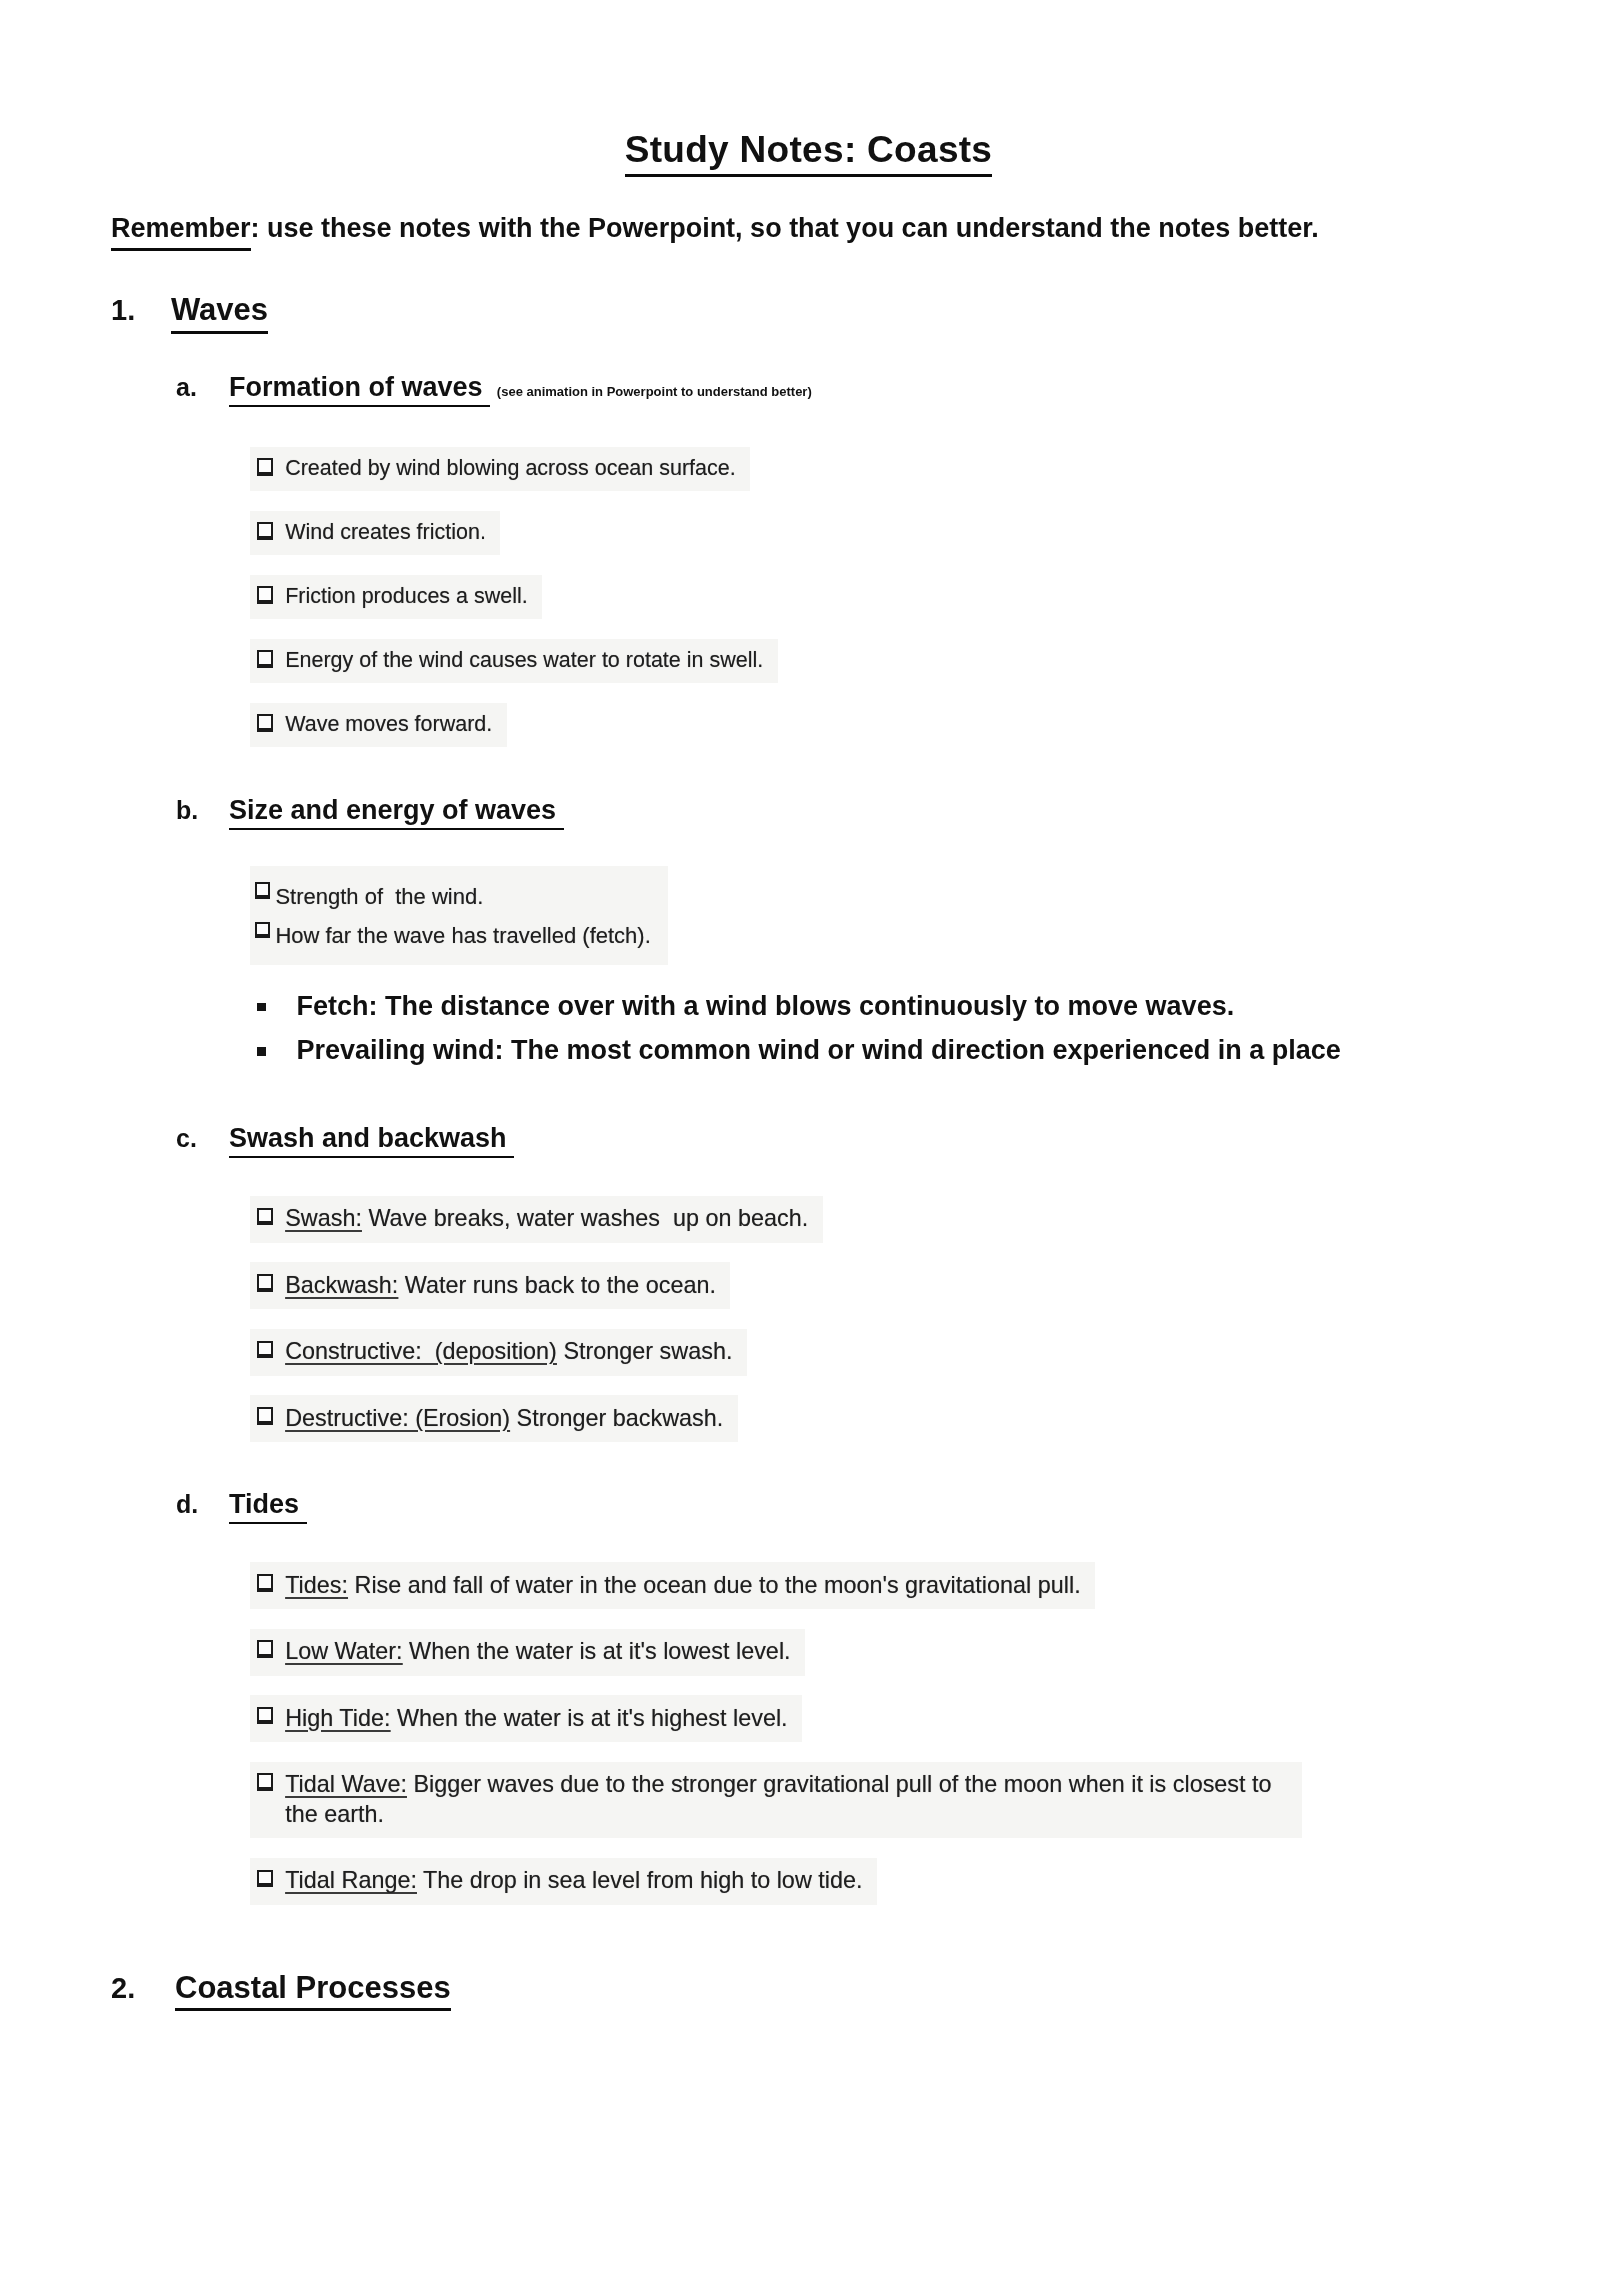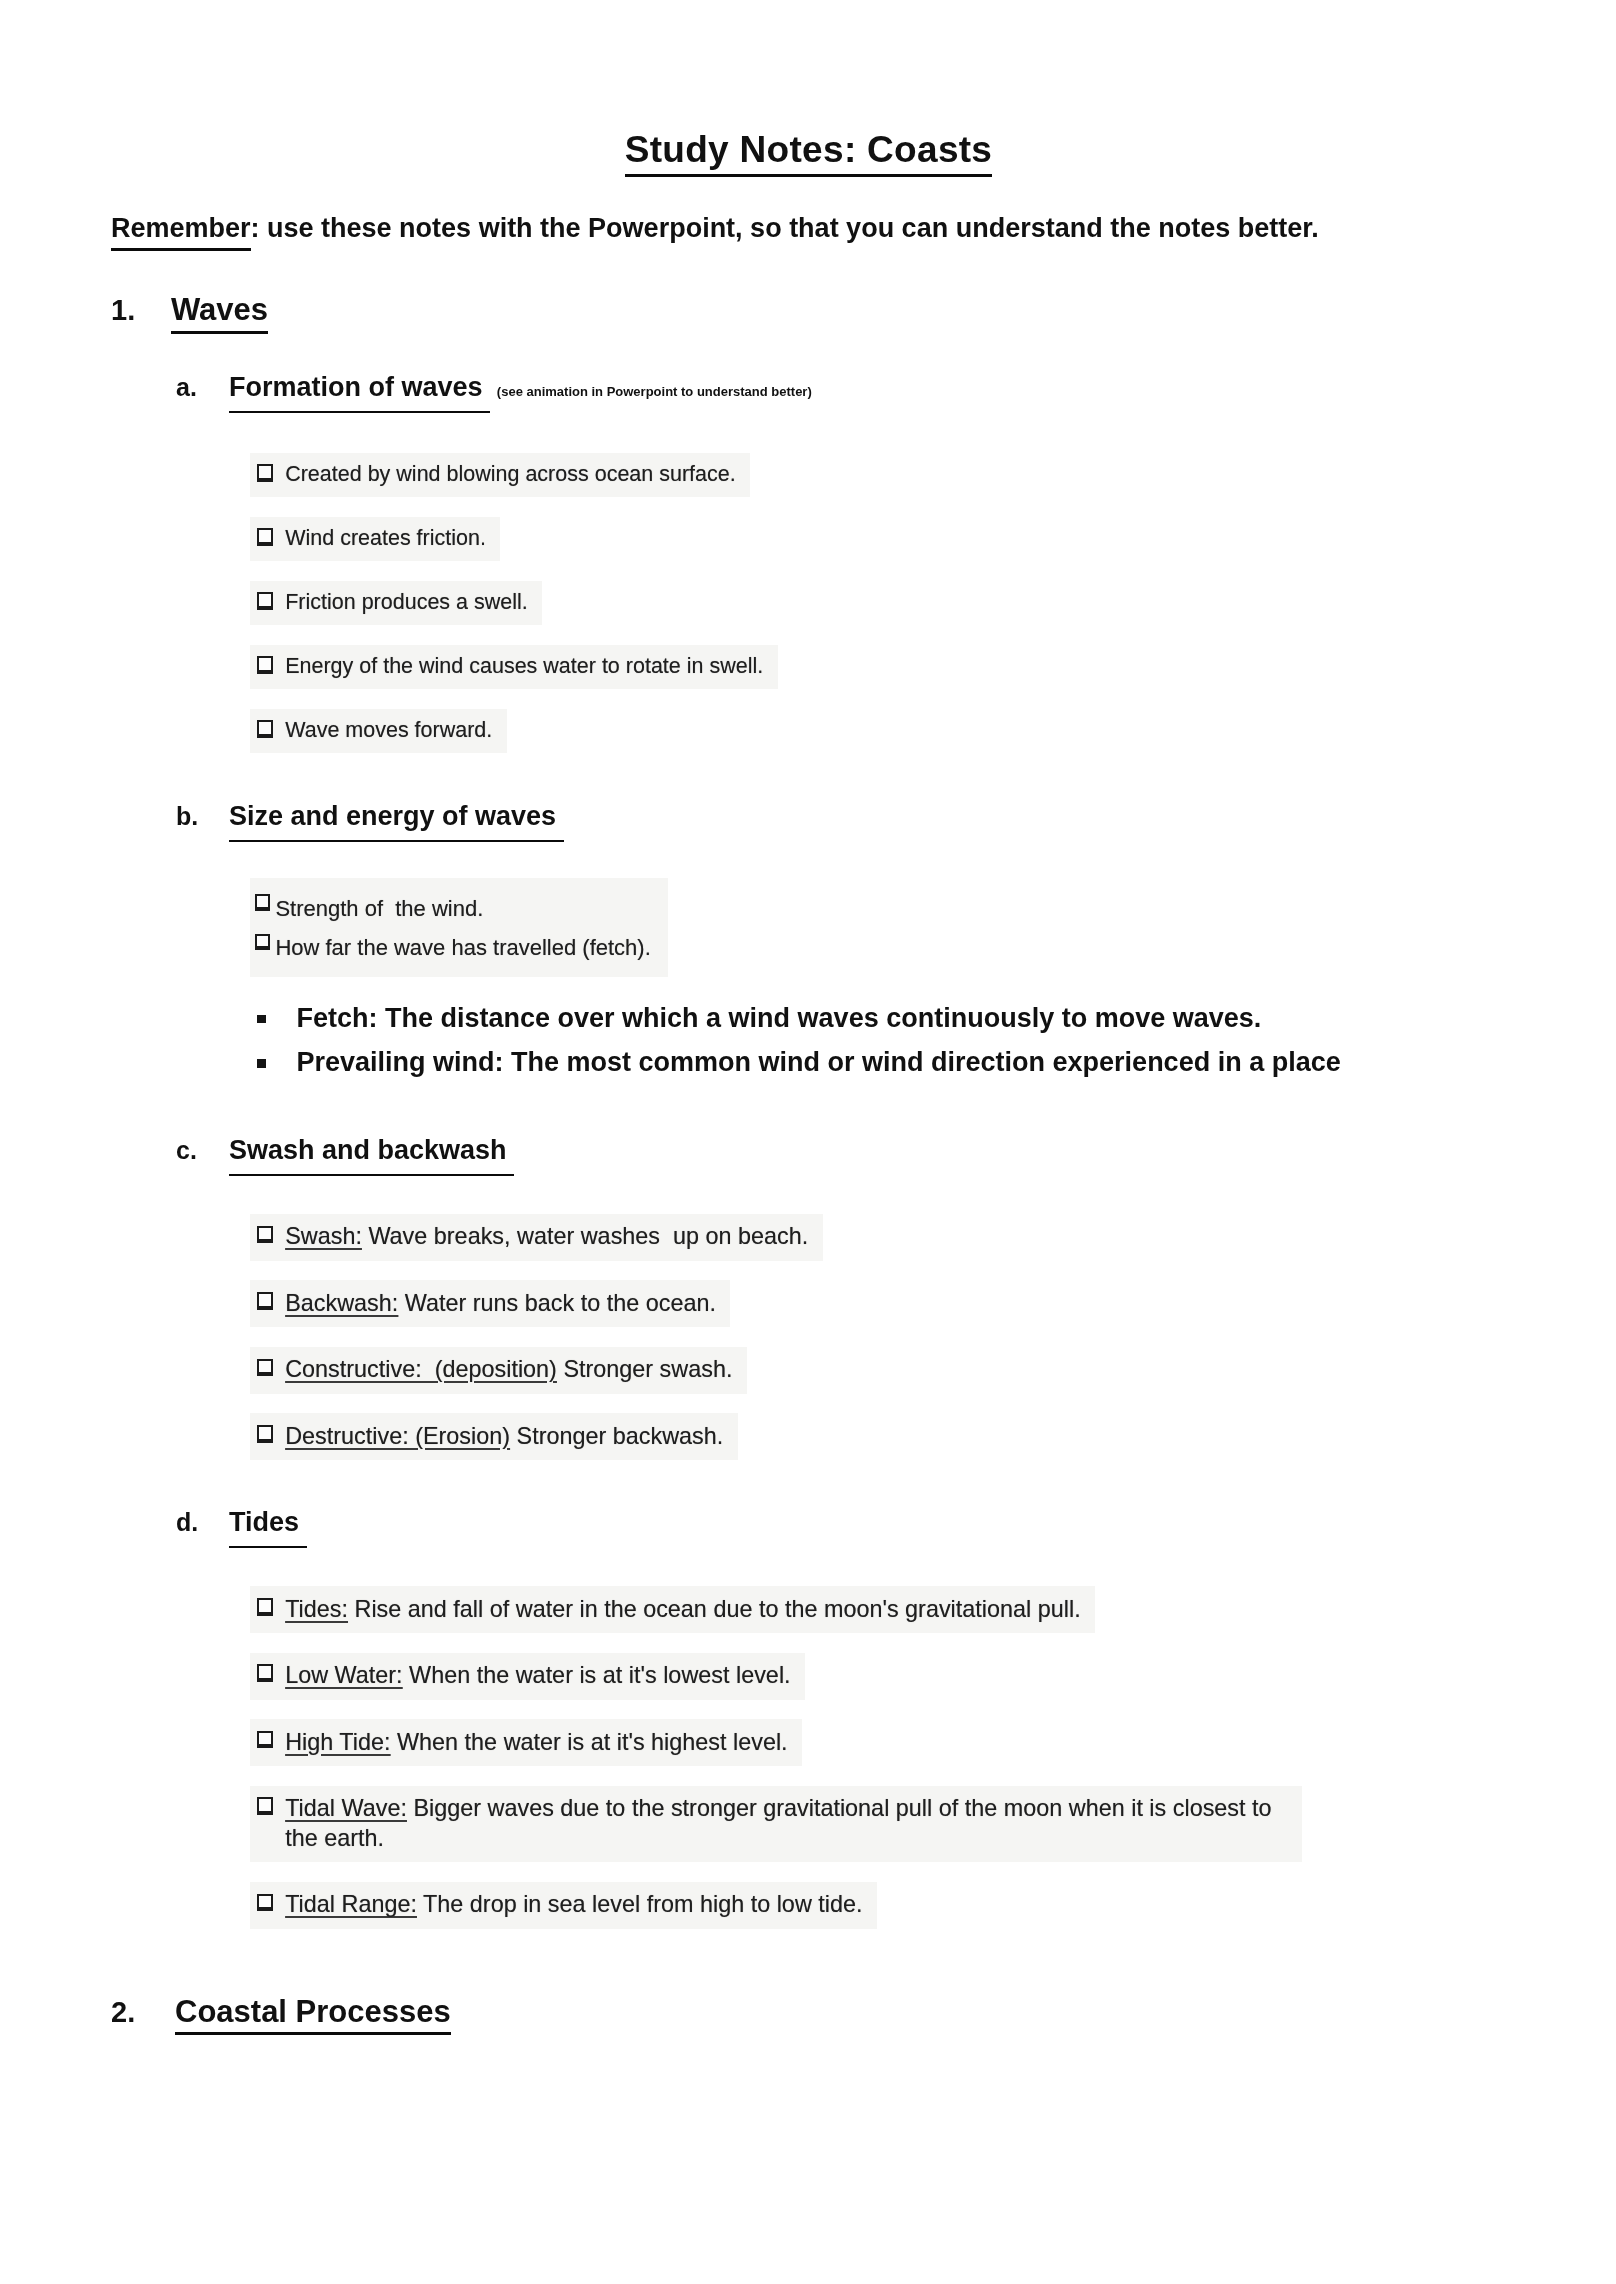--- a/index.html
+++ b/index.html
@@ -32,21 +32,21 @@
 
   .sec-row { display:flex; align-items:baseline; font-weight:bold; }
   .sec-row .sec-num { width:60px; flex:none; font-size:29px; }
   .sec-row .sec-title { font-size:31px; border-bottom:3.3px solid #0b0b0b; padding-bottom:2.6px; }
   .sec-1 { margin-top:48px; }
   .sec-2 { margin-top:65px; }
   .sec-2 .sec-num { width:64px; }
 
   .sub-row { display:flex; align-items:baseline; margin-left:65px; font-weight:bold; }
   .sub-row .sub-letter { width:53px; flex:none; font-size:25px; }
-  .sub-row .sub-title { font-size:27px; border-bottom:2.6px solid #0b0b0b; padding-bottom:8px; padding-right:7.8px;text-align:center; }
+  .sub-row .sub-title { font-size:27px; border-bottom:2.6px solid #0b0b0b; padding-bottom:2px; padding-right:7.8px;text-align:center; }
   .sub-row .sub-note { font-size:13px; margin-left:6.5px; }
 
   .sub-a { margin-top:38px; }
   .sub-b { margin-top:48px; }
   .sub-c { margin-top:55px; }
   .sub-d { margin-top:47px; }
 
   
   .items { margin-left:139px; }
   .items-a { margin-top:40px; }
@@ -157,21 +157,21 @@
       </div>
     <div class="bline">
         <span class="cbx"></span>
         <span class="itxt">How far the wave has travelled (fetch).</span>
       </div>
   </div>
 
   <div class="defs">
     <div class="def-row">
       <span class="sqb"></span>
-      <span class="def-text"><span>Fetch:</span><span> The distance over which a wind waves continuously to move waves.</span></span>
+      <span class="def-text"><span>Fetch:</span><span> The distance over with a wind blows continuously to move waves.</span></span>
     </div>
     <div class="def-row">
       <span class="sqb"></span>
       <span class="def-text"><span>Prevailing wind:</span><span> The most common wind or wind direction experienced in a place</span></span>
     </div>
   </div>
 
   <div class="sub-row sub-c">
     <span class="sub-letter">c.</span>
     <span class="sub-title">Swash and backwash</span>

